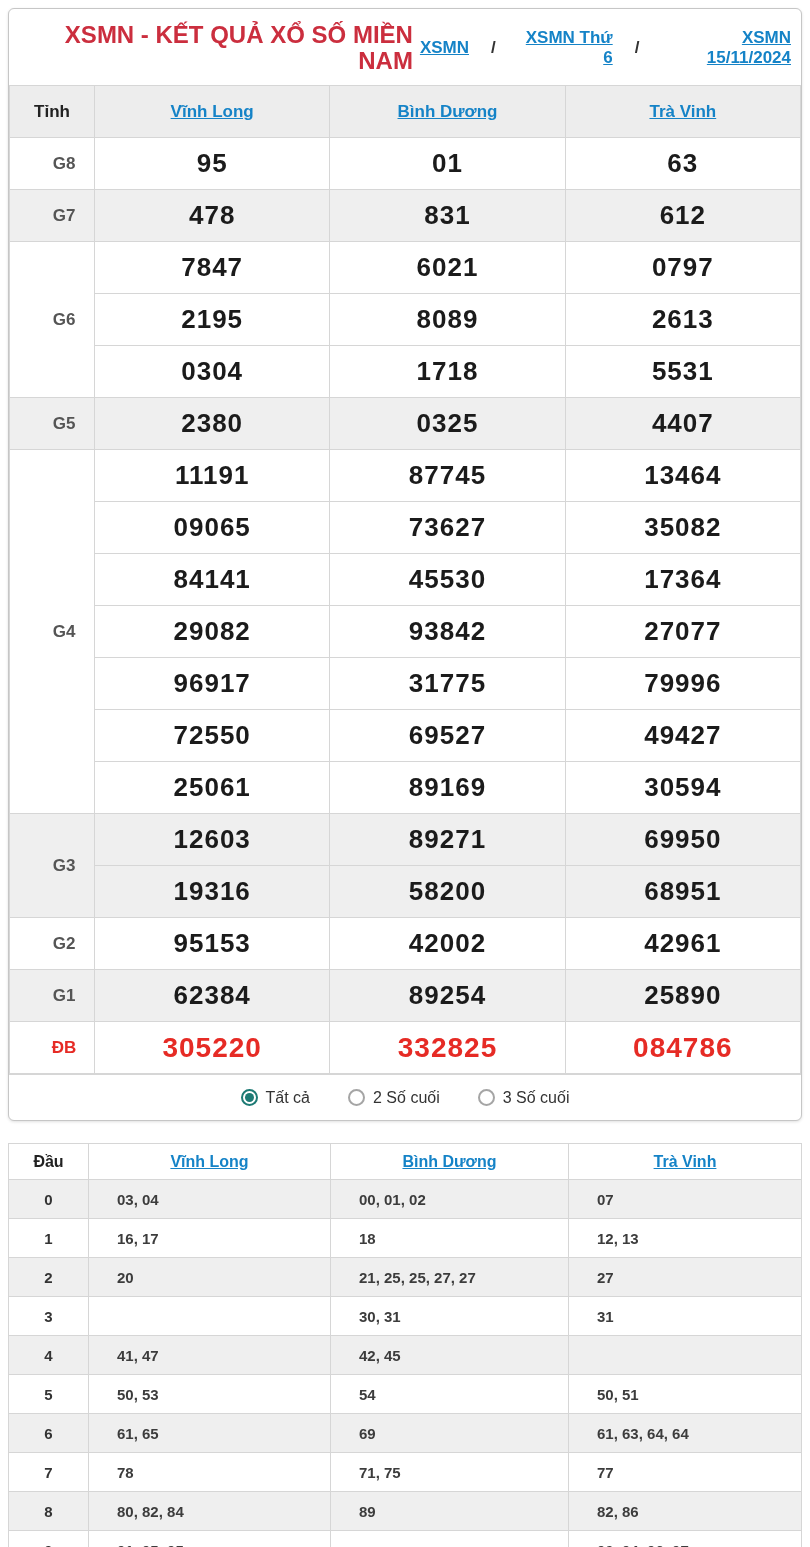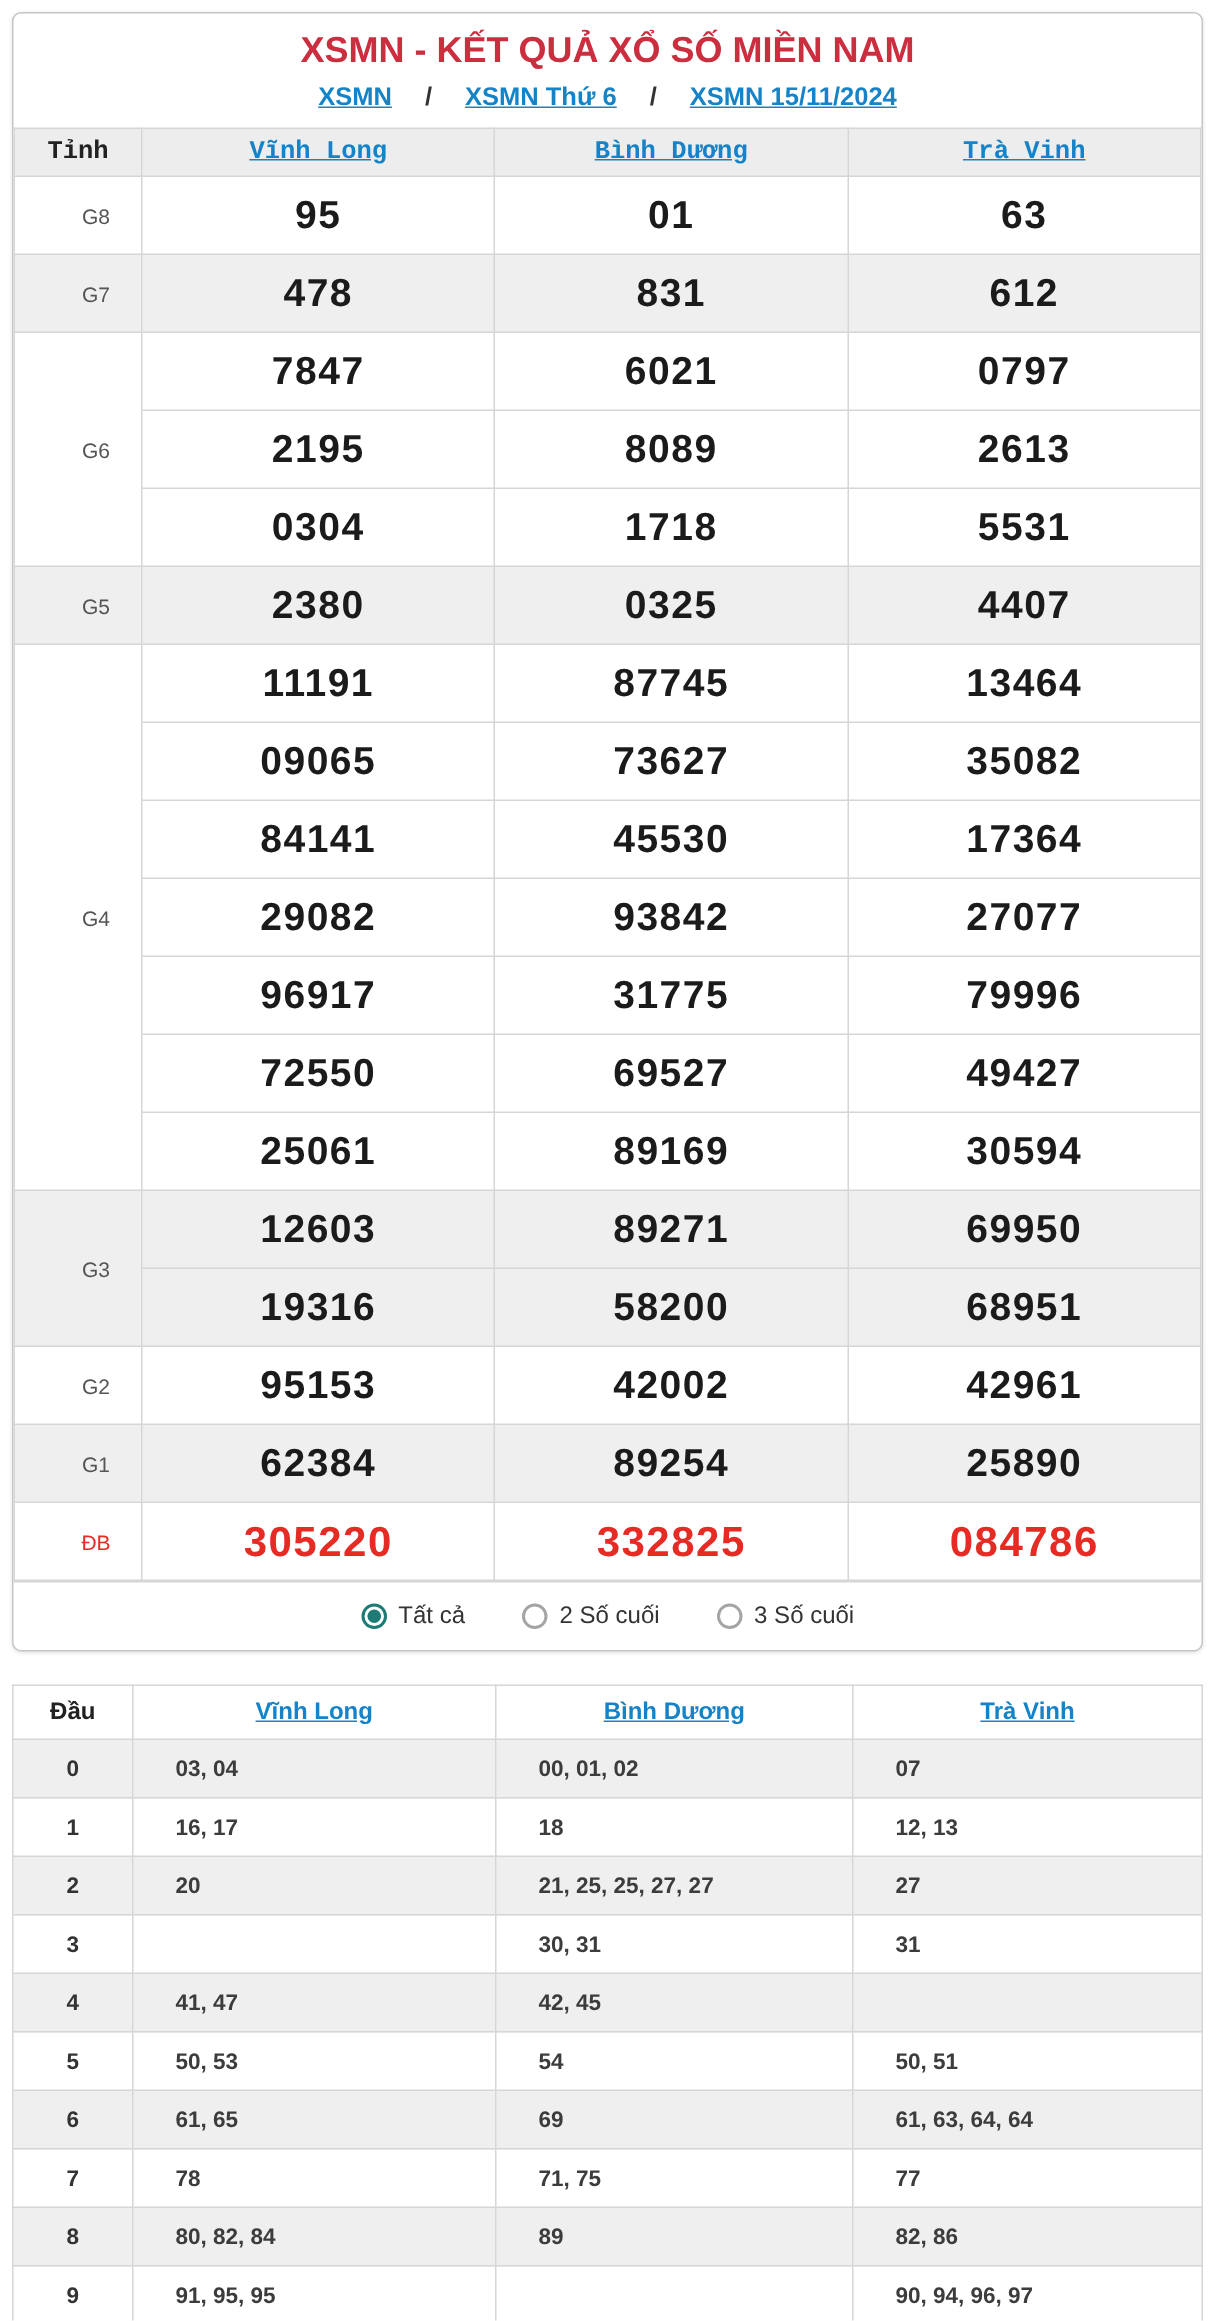--- a/index.html
+++ b/index.html
@@ -22,47 +22,47 @@
   .card{
     margin:8px;
     border:1px solid #c6c6c6;
     border-radius:6px;
     overflow:hidden;
     background:#fff;
     box-shadow:0 1px 3px rgba(0,0,0,.12);
   }
   .card-header{
     height:76px;
-    display:flex;flex-direction:column;align-items:center;justify-content:center;
-    gap:7px;padding:4px 10px 2px;
+    display:flex;flex-direction:row;align-items:center;justify-content:center;
+    gap:7px;padding:4px 10px 2px;text-align:right;
   }
   .page-title{
     color:var(--title-red);
     font-size:24px;font-weight:bold;line-height:1.1;
   }
   .breadcrumb{
     font-size:17px;font-weight:bold;color:#333;
     display:flex;align-items:center;gap:22px;
   }
   .breadcrumb a{color:var(--link-blue);text-decoration:underline;cursor:pointer;}
   
   table{border-collapse:collapse;width:100%;table-layout:fixed;}
   td,th{border:1px solid #d6d6d6;}
   tr.shade{background:var(--stripe);}
   
   .results col.c-label{width:85px;}
   .results th{
-    height:32px;background:var(--headbg);
-    font-size:17px;font-weight:bold;font-family:Liberation Mono, monospace;
+    height:52px;background:var(--headbg);
+    font-size:17px;font-weight:bold;
   }
   .results th a{color:var(--link-blue);text-decoration:underline;cursor:pointer;}
   .results .corner{color:#222;}
   .results td{height:52px;text-align:center;vertical-align:middle;}
   .results .plabel{
-    font-size:14px;color:#555;font-weight:normal;padding-left:24px;
+    font-size:17px;color:#555;font-weight:bold;padding-left:24px;
   }
   .results .pnum{
     font-size:26px;font-weight:bold;color:#1b1b1b;letter-spacing:1px;
   }
   .results tr.special .pnum{color:var(--special-red);font-size:28px;}
   .results tr.special .plabel{color:var(--special-red);}
   
   .filter-row{
     height:46px;border-top:1px solid #d6d6d6;
     display:flex;align-items:center;justify-content:center;gap:38px;

